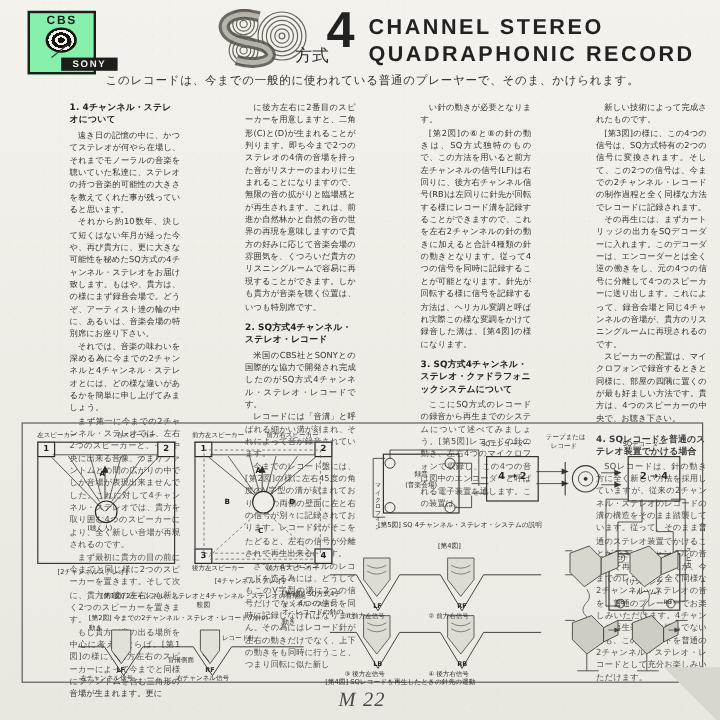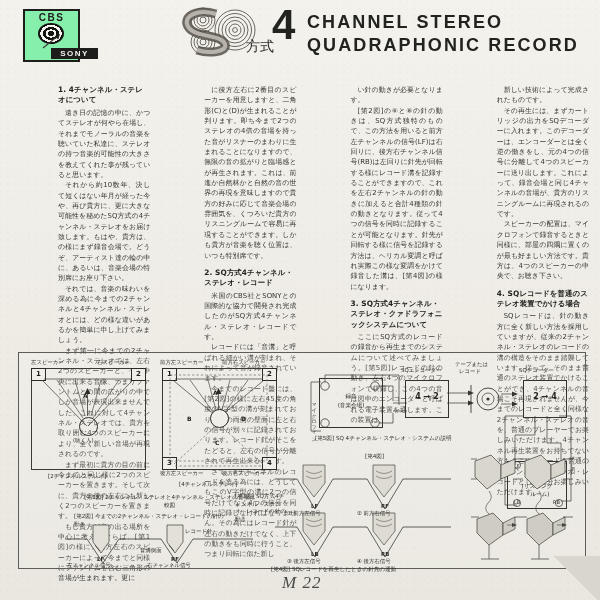--- a/index.html
+++ b/index.html
@@ -122,20 +122,21 @@
     </g>
     <circle cx="60" cy="24" r="2.4" fill="none" stroke="#6b675e" stroke-width="1"></circle>
     <path d="M41 8 C 20 2, 6 12, 14 22 C 22 32, 46 28, 50 38 C 53 46, 34 48, 22 44" fill="none" stroke="#55514a" stroke-width="9" opacity=".85"></path>
     <path d="M41 8 C 20 2, 6 12, 14 22 C 22 32, 46 28, 50 38 C 53 46, 34 48, 22 44" fill="none" stroke="#d8d4ca" stroke-width="4" opacity=".7"></path>
   </svg>
 
   <div class="hoshiki">方式</div>
   <div class="big4">4</div>
   <div class="head-line l1">CHANNEL  STEREO</div>
   <div class="head-line l2">QUADRAPHONIC  RECORD</div>
+  <div class="sub-line">このレコードは、今までの一般的に使われている普通のプレーヤーで、そのま、かけられます。</div>
 </div>
 
 <div class="cols">
   <div class="col" id="c0">
       <h3 class="hd first">1. 4チャンネル・ステレオについて</h3>
       <p class="pg">遠き日の記憶の中に、かつてステレオが何やら在場し、それまでモノーラルの音楽を聴いていた私達に、ステレオの持つ音楽的可能性の大きさを教えてくれた事が残っていると思います。</p>
       <p class="pg">それから約10数年、決して短くはない年月が経った今や、再び貴方に、更に大きな可能性を秘めたSQ方式の4チャンネル・ステレオをお届け致します。もはや、貴方は、の様にまず録音会場で。どうぞ、アーティスト達の輪の中に、あるいは、音楽会場の特別席にお座り下さい。</p>
       <p class="pg">それでは、音楽の味わいを深める為に今までの2チャンネルと4チャンネル・ステレオとには、どの様な違いがあるかを簡単に申し上げてみましょう。</p>
       <p class="pg">まず第一に今までの2チャンネル・ステレオでは、左右2つのスピーカーと、その中央に出来る音像、つまりファントムとの間の広がりの中でしか音場が表現出来ませんでした。これに対して4チャンネル・ステレオでは、貴方を取り囲む4つのスピーカーにより、全く新しい音場が再現されるのです。</p>
       <p class="pg">まず最初に貴方の目の前に今までと同じ様に2つのスピーカーを置きます。そして次に、貴方の後の左右にも新しく2つのスピーカーを置きます。</p>
@@ -150,20 +151,21 @@
       <p class="pg">さて、4チャンネルのレコードを造る為には、どうしてもこのV字型の溝に2つの信号だけでなく4つの信号を同時に記録しなければなりません。その為にはレコード針が左右の動きだけでなく、上下の動きをも同時に行うこと、つまり回転に似た新し</p>
     </div>
   <div class="col" id="c2">
       <p class="pg">い針の動きが必要となります。</p>
       <p class="pg">[第2図]の⑥と⑧の針の動きは、SQ方式独特のもので、この方法を用いると前方左チャンネルの信号(LF)は右回りに、後方右チャンネル信号(RB)は左回りに針先が回転する様にレコード溝を記録することができますので、これを左右2チャンネルの針の動きに加えると合計4種類の針の動きとなります。従って4つの信号を同時に記録することが可能となります。針先が回転する様に信号を記録する方法は、ヘリカル変調と呼ばれ実際この様な変調をかけて録音した溝は、[第4図]の様になります。</p>
       <h3 class="hd spaced">3. SQ方式4チャンネル・ステレオ・クァドラフォニックシステムについて</h3>
       <p class="pg">ここにSQ方式のレコードの録音から再生までのシステムについて述べてみましょう。[第5図]レコードの針の動き、左右4つのマイクロフォンで収録し、この4つの音は図中のエンコーダーと呼ばれる電子装置を通します。この装置は、</p>
     </div>
   <div class="col" id="c3">
       <p class="pg">新しい技術によって完成されたものです。</p>
+      <p class="pg">[第3図]の様に、この4つの信号は、SQ方式特有の2つの信号に変換されます。そして、この2つの信号は、今までの2チャンネル・レコードの制作過程と全く同様な方法でレコードに記録されます。</p>
       <p class="pg">その再生には、まずカートリッジの出力をSQデコーダーに入れます。このデコーダーは、エンコーダーとは全く逆の働きをし、元の4つの信号に分離して4つのスピーカーに送り出します。これによって、録音会場と同じ4チャンネルの音場が、貴方のリスニングルームに再現されるのです。</p>
       <p class="pg">スピーカーの配置は、マイクロフォンで録音するときと同様に、部屋の四隅に置くのが最も好ましい方法です。貴方は、4つのスピーカーの中央で、お聴き下さい。</p>
       <h3 class="hd spaced">4. SQレコードを普通のステレオ装置でかける場合</h3>
       <p class="pg">SQレコードは、針の動き方に全く新しい方法を採用していますが、従来の2チャンネル・ステレオのレコードの溝の構造をそのまま踏襲しています。従って、そのまま普通のステレオ装置でかけることができ、4チャンネルの音場こそ再現されませんが、今までのレコードと全く同様な2チャンネル・ステレオの音を、普通のプレーヤーでお楽しみいただけます。4チャンネル再生装置をお持ちでない方も、このレコードを普通の2チャンネル・ステレオ・レコードとして充分お楽しみいただけます。</p>
     </div>
 </div>
 
 <div class="panel">
 
   <div class="lbl" style="left:12px;top:6px;">左スピーカー</div>

